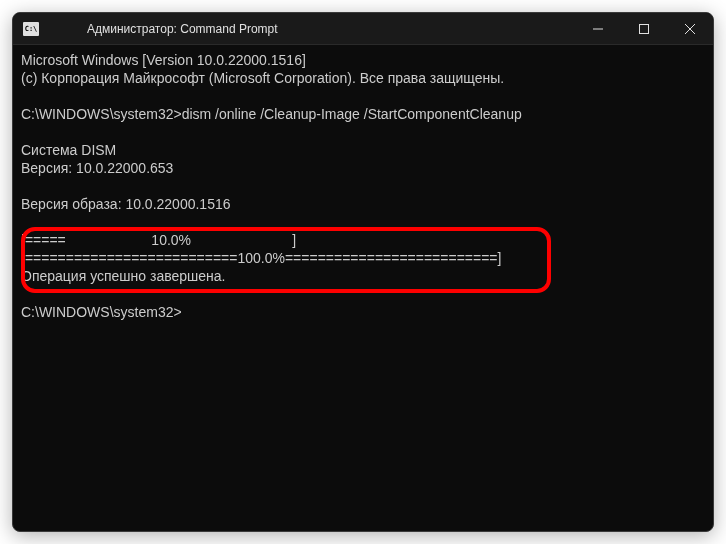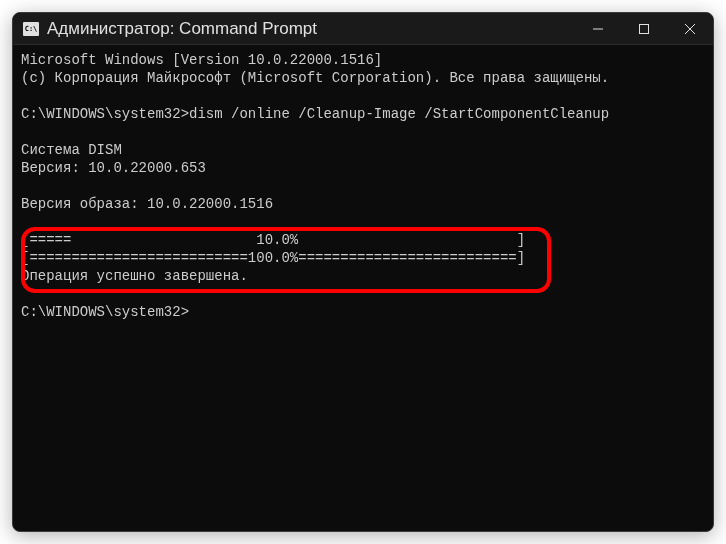--- a/index.html
+++ b/index.html
@@ -44,38 +44,39 @@
     align-items: center;
     justify-content: center;
     font-size: 7px;
     font-weight: bold;
     font-family: "Consolas", monospace;
     color: #000;
     border-radius: 1px;
   }
   .titlebar-text {
     color: #e0e0e0;
-    font-size: 17px;
+    font-size: 12px;
+    margin-left: 40px;
   }
   .titlebar-controls {
     display: flex;
     height: 100%;
   }
   .titlebar-btn {
     width: 46px;
     height: 100%;
     display: flex;
     align-items: center;
     justify-content: center;
     color: #e0e0e0;
   }
   .titlebar-btn svg { stroke: #e0e0e0; stroke-width: 1; fill: none; }
   .console {
     padding: 6px 8px;
-    font-family: Liberation Mono, monospace;
+    font-family: Liberation Sans, sans-serif;
     font-size: 14px;
     line-height: 18px;
     color: #cccccc;
     white-space: pre;
     letter-spacing: 0;
   }
   .highlight-box {
     position: absolute;
     left: 8px;
     top: 214px;

